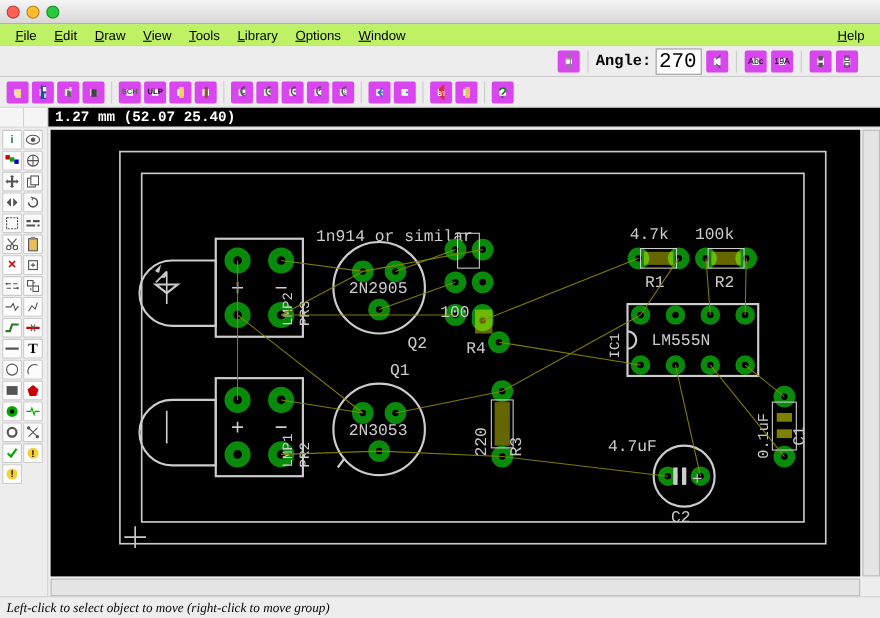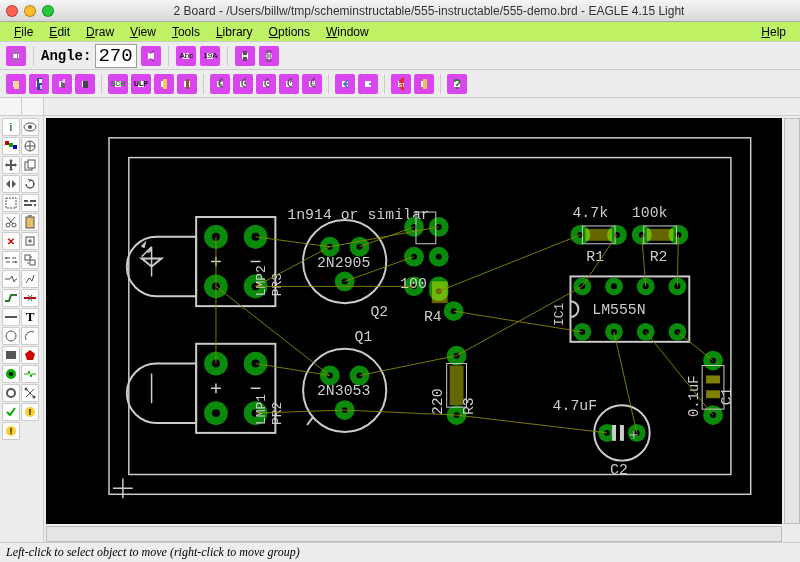--- a/index.html
+++ b/index.html
@@ -6,21 +6,21 @@
 body { font-family: "Lucida Grande", Helvetica, sans-serif; font-size: 11px; background: #e8e8e8; width: 800px; height: 562px; overflow: hidden; }
 .titlebar { height: 22px; background: linear-gradient(#f5f5f5,#d8d8d8); display: flex; align-items: center; padding: 0 6px; border-bottom: 1px solid #aaa; }
 .traffic { display: flex; gap: 6px; margin-right: 10px; }
 .tbtn { width: 12px; height: 12px; border-radius: 50%; border: 1px solid rgba(0,0,0,.3); }
 .tbtn.red{background:#ff5f56}.tbtn.yel{background:#ffbd2e}.tbtn.grn{background:#27c93f}
 .title { flex:1; text-align:center; font-size:12px; color:#333; white-space:nowrap; overflow:hidden; }
 .menubar { height: 20px; background:#bef264; display:flex; align-items:center; padding:0 6px; border-bottom:1px solid #ccc; font-size:12px; }
 .menubar span { padding:0 8px; cursor:default; }
 .menubar .spacer{flex:1}
 .menubar span u{text-decoration:underline}
-.toolbar { height:28px; background:#ededed; display:flex; align-items:center; padding:2px 6px; gap:4px; border-bottom:1px solid #ccc; }
+.toolbar { height:28px; background:#ededed; display:flex; align-items:center; padding:2px 20px; gap:4px; border-bottom:1px solid #ccc;justify-content:flex-end; }
 .toolbar2 { height:28px; background:#ededed; display:flex; align-items:center; padding:2px 6px; gap:3px; border-bottom:1px solid #ccc; }
 .tbicon { width:20px; height:20px; background:#fcfcfc; border:7px solid #d946ef; border-radius:2px; display:flex; align-items:center; justify-content:center; font-size:11px; }
 .sep{width:1px;height:20px;background:#ccc;margin:0 3px}
 .anglelabel{font-family:Courier,monospace;font-size:14px;font-weight:bold}
 .angleinput{font-family:Courier,monospace;font-size:19px;font-weight:normal;width:42px;border:1px solid #999;background:#fff;padding:0 2px}
 .coordsbar{height:18px;background:#ededed;border-bottom:1px solid #ccc;display:flex}
 .coordsbar .cbtn{width:22px;border-right:1px solid #ccc;background:#f5f5f5}
 .coords{flex:1;background:#000;color:#fff;font-family:Courier,monospace;font-size:13px;font-weight:bold;padding:1px 6px}
 .main{display:flex;height:426px}
 .sidetools{width:44px;background:#ededed;border-right:1px solid #ccc;display:flex;flex-wrap:wrap;align-content:flex-start;padding:2px;gap:1px}
@@ -34,21 +34,20 @@
 </style>
 </head>
 <body>
 
 <div class="titlebar">
   <div class="traffic">
     <div class="tbtn red"></div>
     <div class="tbtn yel"></div>
     <div class="tbtn grn"></div>
   </div>
-  <div class="title">2 Board - /Users/billw/tmp/scheminstructable/555-instructable/555-demo.brd - EAGLE 4.15 Light</div>
 </div>
 
 <div class="menubar">
   <span><u>F</u>ile</span>
   <span><u>E</u>dit</span>
   <span><u>D</u>raw</span>
   <span><u>V</u>iew</span>
   <span><u>T</u>ools</span>
   <span><u>L</u>ibrary</span>
   <span><u>O</u>ptions</span>
@@ -192,20 +191,21 @@
         <rect x="2" y="2" width="10" height="10" fill="#e8c060"></rect>
       </svg>
     </div>
   <div class="sep"></div>
   <div class="tbicon" style="color:#2a7a2a;font-weight:bold;font-size:14px">?</div>
 </div>
 
 <div class="coordsbar">
   <div class="cbtn"></div>
   <div class="cbtn"></div>
+  <div class="coords">1.27 mm (52.07 25.40)</div>
 </div>
 
 <div class="main">
   <div class="sidetools">
     <div class="st" style="color:#2a7a2a;font-weight:bold">i</div>
     <div class="st">
         <svg width="14" height="10">
           <ellipse cx="7" cy="5" rx="6" ry="4" fill="none" stroke="#555"></ellipse>
           <circle cx="7" cy="5" r="2" fill="#555"></circle>
         </svg>

